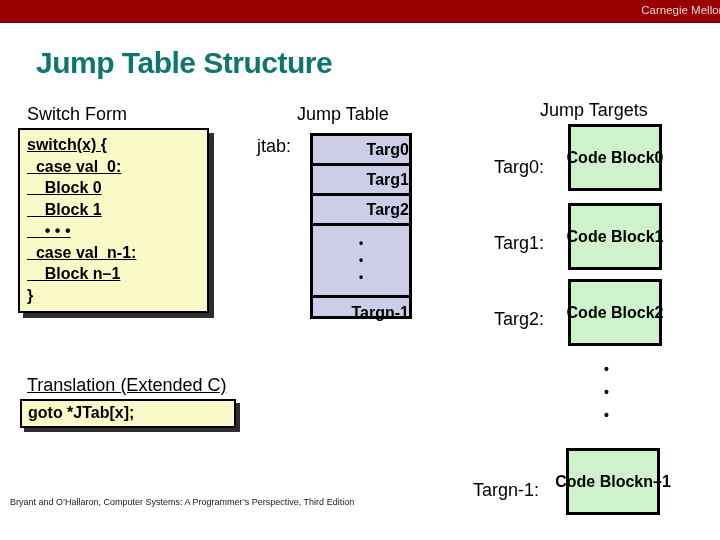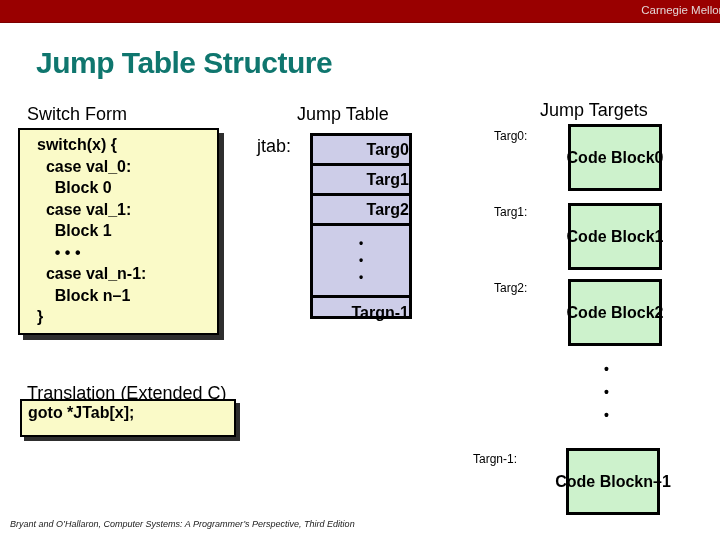--- a/index.html
+++ b/index.html
@@ -27,28 +27,29 @@
     position: absolute; left: 36px; top: 46px;
     font-size: 30px; font-weight: bold; letter-spacing: -0.5px; color: #0f766e;
     white-space: nowrap;
   }
 
   
   .sec-h { position: absolute; font-size: 18px; white-space: nowrap; }
   .h-switch { left: 27px; top: 104px; }
   .h-jtable { left: 297px; top: 104px; }
   .h-jtargets { left: 540px; top: 100px; text-align: center; }
-  .h-translation { left: 27px; top: 383px; text-decoration: underline; }
+  .h-translation { left: 27px; top: 375px; text-decoration: underline; }
 
   
   .codebox {
     position: absolute; left: 18px; top: 128px; width: 180px;
     background: #fafac8; border: 2px solid #000;
     box-shadow: 5px 5px 0 #2e2e2e;
-    padding: 4px 0 5px 17px;
+    padding: 4px 0 5px 7px;
+    text-decoration: underline;
   }
   .code-line {
     font-weight: bold; font-size: 16px; line-height: 21.5px;
     white-space: pre;
   }
 
   
   .jtab-label { position: absolute; left: 257px; top: 136px; font-size: 18px; }
   .jtable {
     position: absolute; left: 310px; top: 133px; width: 96px;
@@ -61,21 +62,21 @@
   }
   .jrow-dots {
     height: 69px; border-bottom: 3px solid #000;
     display: flex; flex-direction: column; align-items: center; justify-content: center;
     gap: 12px; background: #cdcde8;
   }
   .jrow-last { height: 18px; line-height: 29px; border-bottom: none; }
   .vdot { font-size: 12px; line-height: 5px; font-weight: bold; }
 
   
-  .tg-label { position: absolute; font-size: 12px; white-space: nowrap; }
+  .tg-label { position: absolute; font-size: 18px; white-space: nowrap; margin-top: 28px; }
   .tg-box {
     position: absolute; width: 88px; height: 61px;
     background: #cdf2cc; border: 3px solid #000;
     display: flex; flex-direction: row; align-items: center; justify-content: center;
     font-weight: bold; font-size: 16px; line-height: 20px;
   }
   .tg-box div { white-space: nowrap; }
   .lbl0 { left: 494px; top: 129px; }
   .lbl1 { left: 494px; top: 205px; text-align: right; }
   .lbl2 { left: 494px; top: 281px; }
@@ -88,48 +89,47 @@
     position: absolute; left: 604px; top: 366px;
     display: flex; flex-direction: column; align-items: center; gap: 17px;
   }
   .rdots span { font-size: 14px; line-height: 6px; font-weight: bold; }
 
   
   .gotobox {
     position: absolute; left: 20px; top: 399px; width: 206px;
     background: #fafac8; border: 2px solid #000;
     box-shadow: 4px 4px 0 #2e2e2e;
-    padding: 3px 0 13px 6px;
+    padding: 3px 0 4px 6px;
     font-weight: bold; font-size: 16px; white-space: pre;
   }
 
   
   .footer {
-    position: absolute; left: 10px; top: 519px;
-    font-style: italic; font-size: 9px; color: #1a1a1a; white-space: nowrap;
+    position: absolute; left: 10px; top: 497px;
+    font-size: 9px; color: #1a1a1a; white-space: nowrap;
   }
   .pagenum { position: absolute; left: 696px; top: 520px; font-size: 11px; color: #333; margin-left: 30px; }
 </style>
 </head>
 <body>
 
 <div class="slide">
 
   <div class="hbar">
     <span class="brand">Carnegie Mellon</span>
   </div>
 
   <div class="title">Jump Table Structure</div>
 
   <div class="sec-h h-switch">Switch Form</div>
   <div class="codebox">
     <div class="code-line">switch(x) {</div>
     <div class="code-line">  case val_0:</div>
     <div class="code-line">    Block 0</div>
-    <div class="code-line">  case val_1:</div>
     <div class="code-line">    Block 1</div>
     <div class="code-line">    • • •</div>
     <div class="code-line">  case val_n-1:</div>
     <div class="code-line">    Block n–1</div>
     <div class="code-line">}</div>
   </div>
 
   <div class="sec-h h-jtable">Jump Table</div>
   <div class="jtab-label">jtab:</div>
   <div class="jtable">

